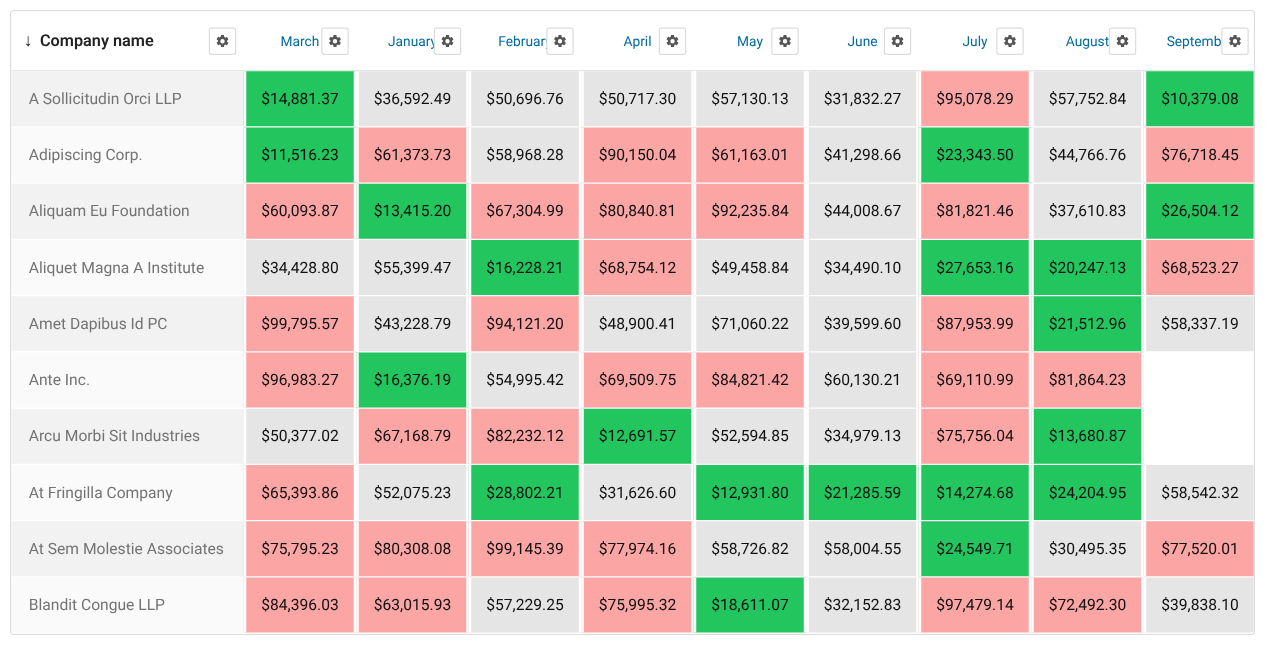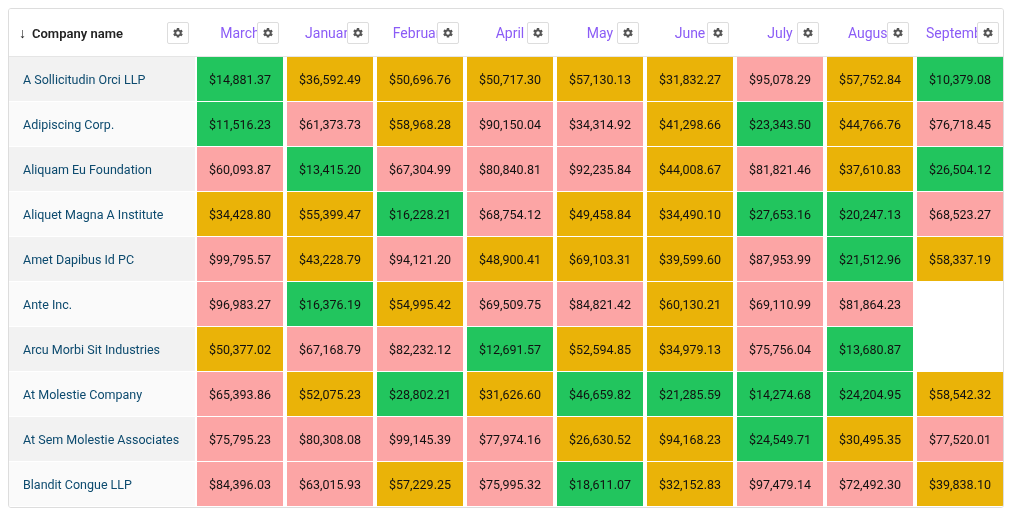--- a/index.html
+++ b/index.html
@@ -52,57 +52,57 @@
     gap: 6px;
     position: relative;
   }
   .sort-arrow {
     font-size: 14px;
     line-height: 1;
   }
   .month-header {
     justify-content: center;
     position: relative;
-    font-size: 14px;
+    font-size: 11px;
     font-weight: 400;
-    color: #8b5cf6;
+    color: #0369a1;
   }
   .gear-btn {
     position: absolute;
     right: 6px;
     top: 50%;
     transform: translateY(-50%);
     width: 22px;
     height: 22px;
     border: 1px solid #ddd;
     background: #fff;
     border-radius: 2px;
     display: flex;
     align-items: center;
     justify-content: center;
     cursor: pointer;
   }
   .gear-btn svg { width: 12px; height: 12px; fill: #555; }
 
   .name-cell {
     font-size: 12.5px;
-    color: #0c4a6e;
+    color: #737373;
     padding-left: 14px;
   }
 
   .val-cell {
     justify-content: center;
     font-size: 12.5px;
     color: #111;
     border-left: 2px solid #fff;
     border-right: 2px solid #fff;
     font-variant-numeric: tabular-nums;
   }
   .c-red    { background: #22c55e; }
-  .c-yellow { background: #eab308; }
+  .c-yellow { background: #e5e5e5; }
   .c-green  { background: #fca5a5; }
 </style>
 </head>
 <body>
 
 <div class="grid">
 
   <div class="row header-row">
     <div class="cell name-col name-header">
       <span class="sort-arrow">↓</span>
@@ -199,21 +199,21 @@
       <div class="cell month-col val-cell c-green">$95,078.29</div>
       <div class="cell month-col val-cell c-yellow">$57,752.84</div>
       <div class="cell month-col val-cell c-red">$10,379.08</div>
     </div>
     <div class="row data-row odd">
       <div class="cell name-col name-cell">Adipiscing Corp.</div>
       <div class="cell month-col val-cell c-red">$11,516.23</div>
       <div class="cell month-col val-cell c-green">$61,373.73</div>
       <div class="cell month-col val-cell c-yellow">$58,968.28</div>
       <div class="cell month-col val-cell c-green">$90,150.04</div>
-      <div class="cell month-col val-cell c-green">$34,314.92</div>
+      <div class="cell month-col val-cell c-green">$61,163.01</div>
       <div class="cell month-col val-cell c-yellow">$41,298.66</div>
       <div class="cell month-col val-cell c-red">$23,343.50</div>
       <div class="cell month-col val-cell c-yellow">$44,766.76</div>
       <div class="cell month-col val-cell c-green">$76,718.45</div>
     </div>
     <div class="row data-row even">
       <div class="cell name-col name-cell">Aliquam Eu Foundation</div>
       <div class="cell month-col val-cell c-green">$60,093.87</div>
       <div class="cell month-col val-cell c-red">$13,415.20</div>
       <div class="cell month-col val-cell c-green">$67,304.99</div>
@@ -235,21 +235,21 @@
       <div class="cell month-col val-cell c-red">$27,653.16</div>
       <div class="cell month-col val-cell c-red">$20,247.13</div>
       <div class="cell month-col val-cell c-green">$68,523.27</div>
     </div>
     <div class="row data-row even">
       <div class="cell name-col name-cell">Amet Dapibus Id PC</div>
       <div class="cell month-col val-cell c-green">$99,795.57</div>
       <div class="cell month-col val-cell c-yellow">$43,228.79</div>
       <div class="cell month-col val-cell c-green">$94,121.20</div>
       <div class="cell month-col val-cell c-yellow">$48,900.41</div>
-      <div class="cell month-col val-cell c-yellow">$69,103.31</div>
+      <div class="cell month-col val-cell c-yellow">$71,060.22</div>
       <div class="cell month-col val-cell c-yellow">$39,599.60</div>
       <div class="cell month-col val-cell c-green">$87,953.99</div>
       <div class="cell month-col val-cell c-red">$21,512.96</div>
       <div class="cell month-col val-cell c-yellow">$58,337.19</div>
     </div>
     <div class="row data-row odd">
       <div class="cell name-col name-cell">Ante Inc.</div>
       <div class="cell month-col val-cell c-green">$96,983.27</div>
       <div class="cell month-col val-cell c-red">$16,376.19</div>
       <div class="cell month-col val-cell c-yellow">$54,995.42</div>
@@ -264,39 +264,39 @@
       <div class="cell month-col val-cell c-yellow">$50,377.02</div>
       <div class="cell month-col val-cell c-green">$67,168.79</div>
       <div class="cell month-col val-cell c-green">$82,232.12</div>
       <div class="cell month-col val-cell c-red">$12,691.57</div>
       <div class="cell month-col val-cell c-yellow">$52,594.85</div>
       <div class="cell month-col val-cell c-yellow">$34,979.13</div>
       <div class="cell month-col val-cell c-green">$75,756.04</div>
       <div class="cell month-col val-cell c-red">$13,680.87</div>
     </div>
     <div class="row data-row odd">
-      <div class="cell name-col name-cell">At Molestie Company</div>
+      <div class="cell name-col name-cell">At Fringilla Company</div>
       <div class="cell month-col val-cell c-green">$65,393.86</div>
       <div class="cell month-col val-cell c-yellow">$52,075.23</div>
       <div class="cell month-col val-cell c-red">$28,802.21</div>
       <div class="cell month-col val-cell c-yellow">$31,626.60</div>
-      <div class="cell month-col val-cell c-red">$46,659.82</div>
+      <div class="cell month-col val-cell c-red">$12,931.80</div>
       <div class="cell month-col val-cell c-red">$21,285.59</div>
       <div class="cell month-col val-cell c-red">$14,274.68</div>
       <div class="cell month-col val-cell c-red">$24,204.95</div>
       <div class="cell month-col val-cell c-yellow">$58,542.32</div>
     </div>
     <div class="row data-row even">
       <div class="cell name-col name-cell">At Sem Molestie Associates</div>
       <div class="cell month-col val-cell c-green">$75,795.23</div>
       <div class="cell month-col val-cell c-green">$80,308.08</div>
       <div class="cell month-col val-cell c-green">$99,145.39</div>
       <div class="cell month-col val-cell c-green">$77,974.16</div>
-      <div class="cell month-col val-cell c-yellow">$26,630.52</div>
-      <div class="cell month-col val-cell c-yellow">$94,168.23</div>
+      <div class="cell month-col val-cell c-yellow">$58,726.82</div>
+      <div class="cell month-col val-cell c-yellow">$58,004.55</div>
       <div class="cell month-col val-cell c-red">$24,549.71</div>
       <div class="cell month-col val-cell c-yellow">$30,495.35</div>
       <div class="cell month-col val-cell c-green">$77,520.01</div>
     </div>
     <div class="row data-row odd">
       <div class="cell name-col name-cell">Blandit Congue LLP</div>
       <div class="cell month-col val-cell c-green">$84,396.03</div>
       <div class="cell month-col val-cell c-green">$63,015.93</div>
       <div class="cell month-col val-cell c-yellow">$57,229.25</div>
       <div class="cell month-col val-cell c-green">$75,995.32</div>

